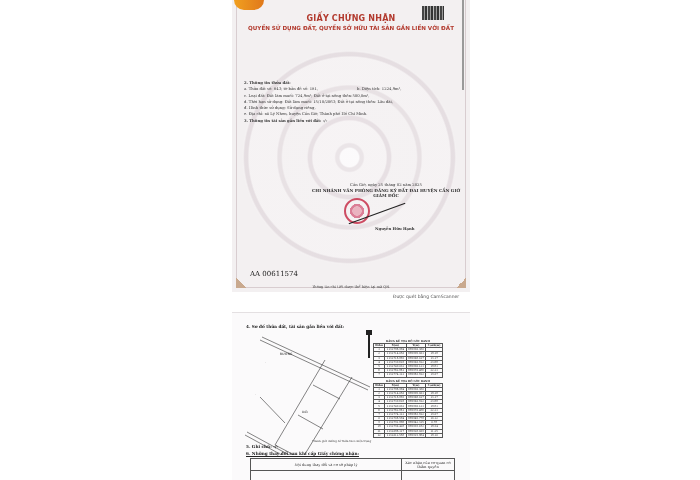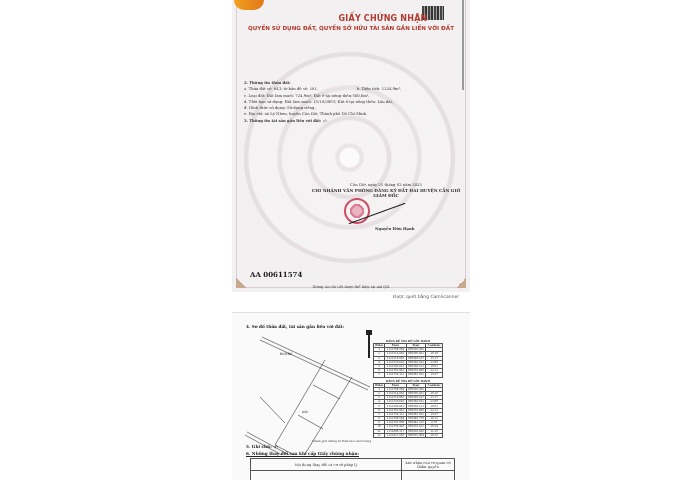--- a/index.html
+++ b/index.html
@@ -5,31 +5,31 @@
   html, body { margin:0; padding:0; }
   body { width:700px; height:480px; background:#ffffff; position:relative; overflow:hidden; font-family:"DejaVu Serif", serif; }
   .page1 { position:absolute; left:232px; top:0; width:238px; height:292px; background:#f3f0f1; }
   .page1 .frame { position:absolute; left:4px; top:0; right:4px; bottom:4px; border:1px solid #d8cdd0; border-top:none; }
   .page1 .rightbar { position:absolute; right:6px; top:0; width:2px; height:90px; background:#9a9a9a; }
   .drum { position:absolute; left:10px; top:50px; width:215px; height:215px; border-radius:50%;
     background: radial-gradient(circle, #fdfcfd 0 6%, #e9e3e6 7% 9%, #f7f4f5 10% 24%, #e5dde1 25% 27%, #f5f2f3 28% 44%, #e6dfe2 45% 47%, #f6f3f4 48% 66%, #e3dbdf 67% 69%, #f4f1f2 70% 100%); opacity:0.85; }
   .emblem { position:absolute; left:2px; top:0; width:30px; height:10px; background:linear-gradient(90deg,#f1a020,#e0781a); border-radius:0 0 14px 14px; }
   .qr { position:absolute; left:190px; top:6px; width:22px; height:14px;
     background: repeating-linear-gradient(90deg,#444 0 2px,#999 2px 3px,#333 3px 5px,#bbb 5px 6px); }
-  .t1 { position:absolute; left:0; width:238px; top:14px; text-align:center; color:#b23a2e; font-family:"DejaVu Sans",sans-serif; font-size:8px; font-weight:bold; letter-spacing:0.2px;padding-left:32px; }
+  .t1 { position:absolute; left:0; width:238px; top:14px; text-align:center; color:#b23a2e; font-family:"DejaVu Sans",sans-serif; font-size:8px; font-weight:bold; letter-spacing:0.2px; }
   .t2 { position:absolute; left:0; width:238px; top:25px; text-align:center; color:#b23a2e; font-family:"DejaVu Sans",sans-serif; font-size:5.6px; font-weight:bold; }
   .info { position:absolute; left:12px; top:80px; width:215px; font-size:3.8px; line-height:6.3px; color:#333; }
   .info div { white-space:nowrap; }
   .info .area { position:absolute; left:113px; top:6px; }
   .sign { position:absolute; left:74px; top:182px; width:160px; text-align:center; font-size:3.8px; color:#333; line-height:5.5px; }
   .sign .org { font-weight:bold; font-size:4.2px; }
   .stamp { position:absolute; left:112px; top:198px; width:22px; height:22px; border-radius:50%; border:2px solid #c7304a; background:radial-gradient(circle,#e9a9b8 0 30%, #d76a86 31% 45%, transparent 46%); opacity:0.85; }
   .sigline { position:absolute; left:115px; top:213px; width:60px; height:1px; background:#222; transform:rotate(-20deg); }
   .signer { position:absolute; left:143px; top:226px; font-size:3.8px; color:#333; font-weight:bold; }
-  .serial { position:absolute; left:18px; top:270px; font-size:7px; font-weight:bold; color:#1a1a1a; font-family:"DejaVu Serif",serif; }
+  .serial { position:absolute; left:18px; top:270px; font-size:7px; font-weight:normal; color:#1a1a1a; font-family:"DejaVu Serif",serif; }
   .qrnote { position:absolute; left:0; width:238px; top:285px; text-align:center; font-size:3.6px; color:#333; }
   .corner { position:absolute; bottom:4px; width:10px; height:10px; background:linear-gradient(45deg,#c9a98e 0 50%,transparent 50%); }
   .scanner { position:absolute; left:393px; top:294px; font-family:"DejaVu Sans",sans-serif; font-size:4.5px; color:#555; }
   .page2 { position:absolute; left:232px; top:312px; width:238px; height:168px; background:#fbfafb; border-top:1px solid #e4e0e2; }
   .sec4 { position:absolute; left:14px; top:11px; font-size:4.2px; font-weight:bold; color:#222; }
   .map { position:absolute; left:8px; top:22px; width:130px; height:120px; }
   .northarrow { position:absolute; left:136px; top:19px; width:2px; height:26px; background:#222; }
   .northarrow::before { content:""; position:absolute; left:-2px; top:-2px; width:6px; height:5px; background:#222; }
   .tablearea { position:absolute; left:141px; top:27px; width:70px; }
   .tbl { width:100%; border-collapse:collapse; font-size:2.6px; color:#333; margin-bottom:2px; }

